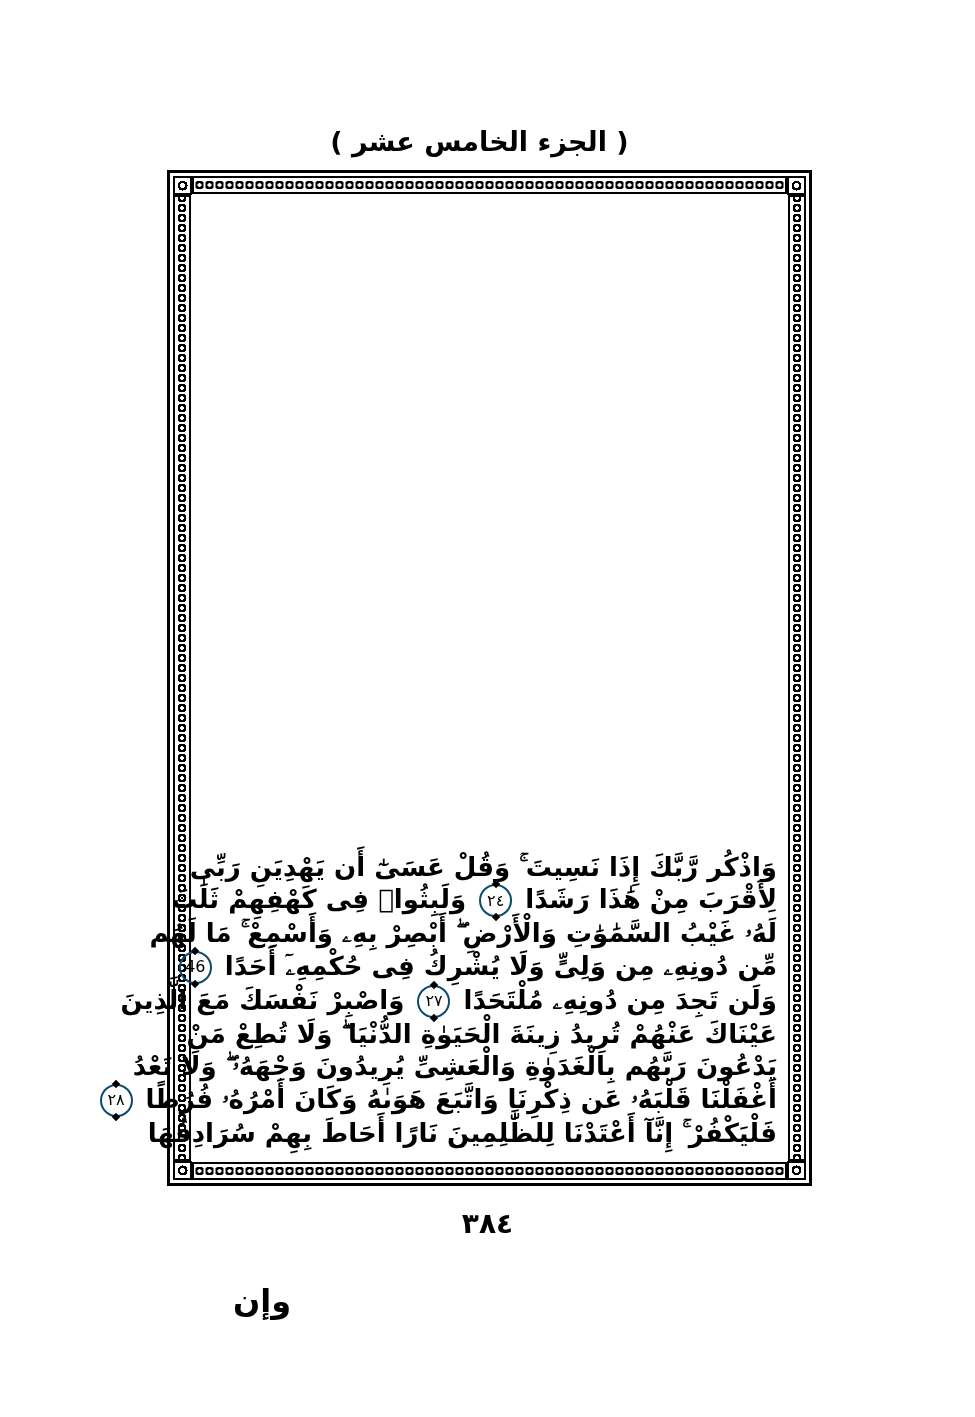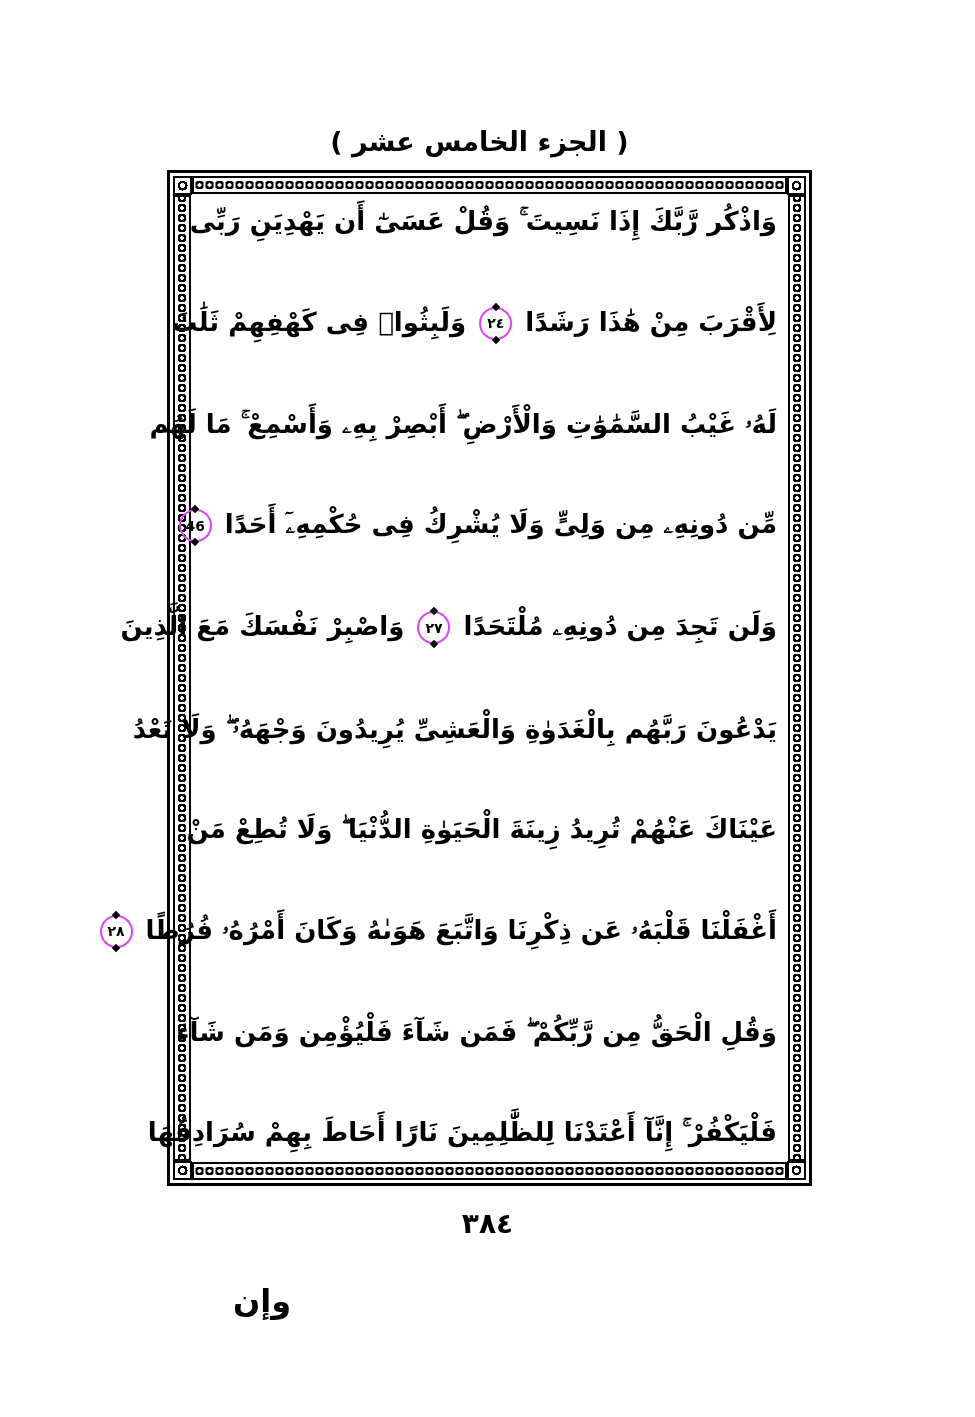--- a/index.html
+++ b/index.html
@@ -65,41 +65,41 @@
   .corner.tr { top: 3px; right: 3px; }
   .corner.bl { bottom: 3px; left: 3px; }
   .corner.br { bottom: 3px; right: 3px; }
 
   
   .text-area {
     position: absolute;
     top: 32px; bottom: 34px; left: 34px; right: 32px;
     display: flex;
     flex-direction: column;
-    justify-content: space-between;
+    justify-content: flex-end;
     direction: rtl;
   }
   .line {
     direction: rtl;
     text-align: justify;
     text-align-last: justify;
     font-size: 26px;
     font-weight: bold;
     line-height: 1.25;
     white-space: nowrap;
   }
   .ayah-mark {
     display: inline-flex;
     align-items: center;
     justify-content: center;
     width: 33px; height: 33px;
-    border: 2px solid #d946ef;
+    border: 2px solid #0c4a6e;
     border-radius: 50%;
-    font-size: 14px;
-    font-weight: bold;
+    font-size: 16px;
+    font-weight: normal;
     vertical-align: middle;
     position: relative;
     margin: 0 4px;
     line-height: 1;
   }
   .ayah-mark::before, .ayah-mark::after {
     content: "";
     position: absolute;
     left: 50%;
     width: 6px; height: 6px;
@@ -140,23 +140,22 @@
   <div class="corner tr"></div>
   <div class="corner bl"></div>
   <div class="corner br"></div>
 
   <div class="text-area">
       <div class="line"><span class="txt">وَاذْكُر رَّبَّكَ إِذَا نَسِيتَ ۚ وَقُلْ عَسَىٰٓ أَن يَهْدِيَنِ رَبِّى</span> </div>
       <div class="line"><span class="txt">لِأَقْرَبَ مِنْ هَٰذَا رَشَدًا</span> <span class="ayah-mark">٢٤</span> <span class="txt">وَلَبِثُوا۟ فِى كَهْفِهِمْ ثَلَٰثَ</span> </div>
       <div class="line"><span class="txt">لَهُۥ غَيْبُ السَّمَٰوَٰتِ وَالْأَرْضِ ۖ أَبْصِرْ بِهِۦ وَأَسْمِعْ ۚ مَا لَهُم</span> </div>
       <div class="line"><span class="txt">مِّن دُونِهِۦ مِن وَلِىٍّ وَلَا يُشْرِكُ فِى حُكْمِهِۦٓ أَحَدًا</span> <span class="ayah-mark">46</span> </div>
       <div class="line"><span class="txt">وَلَن تَجِدَ مِن دُونِهِۦ مُلْتَحَدًا</span> <span class="ayah-mark">٢٧</span> <span class="txt">وَاصْبِرْ نَفْسَكَ مَعَ الَّذِينَ</span> </div>
+      <div class="line"><span class="txt">عَيْنَاكَ عَنْهُمْ تُرِيدُ زِينَةَ الْحَيَوٰةِ الدُّنْيَا ۖ وَلَا تُطِعْ مَنْ</span> </div>
       <div class="line"><span class="txt">يَدْعُونَ رَبَّهُم بِالْغَدَوٰةِ وَالْعَشِىِّ يُرِيدُونَ وَجْهَهُۥ ۖ وَلَا تَعْدُ</span> </div>
-      <div class="line"><span class="txt">عَيْنَاكَ عَنْهُمْ تُرِيدُ زِينَةَ الْحَيَوٰةِ الدُّنْيَا ۖ وَلَا تُطِعْ مَنْ</span> </div>
       <div class="line"><span class="txt">أَغْفَلْنَا قَلْبَهُۥ عَن ذِكْرِنَا وَاتَّبَعَ هَوَىٰهُ وَكَانَ أَمْرُهُۥ فُرُطًا</span> <span class="ayah-mark">٢٨</span> </div>
-      <div class="line"><span class="txt">وَقُلِ الْحَقُّ مِن رَّبِّكُمْ ۖ فَمَن شَآءَ فَلْيُؤْمِن وَمَن شَآءَ</span> </div>
       <div class="line"><span class="txt">فَلْيَكْفُرْ ۚ إِنَّآ أَعْتَدْنَا لِلظَّٰلِمِينَ نَارًا أَحَاطَ بِهِمْ سُرَادِقُهَا</span> </div>
     </div>
 </div>
 
 <div class="page-number">٣٨٤</div>
 
 <div class="catchword">وإن</div>
 
 </body></html>

